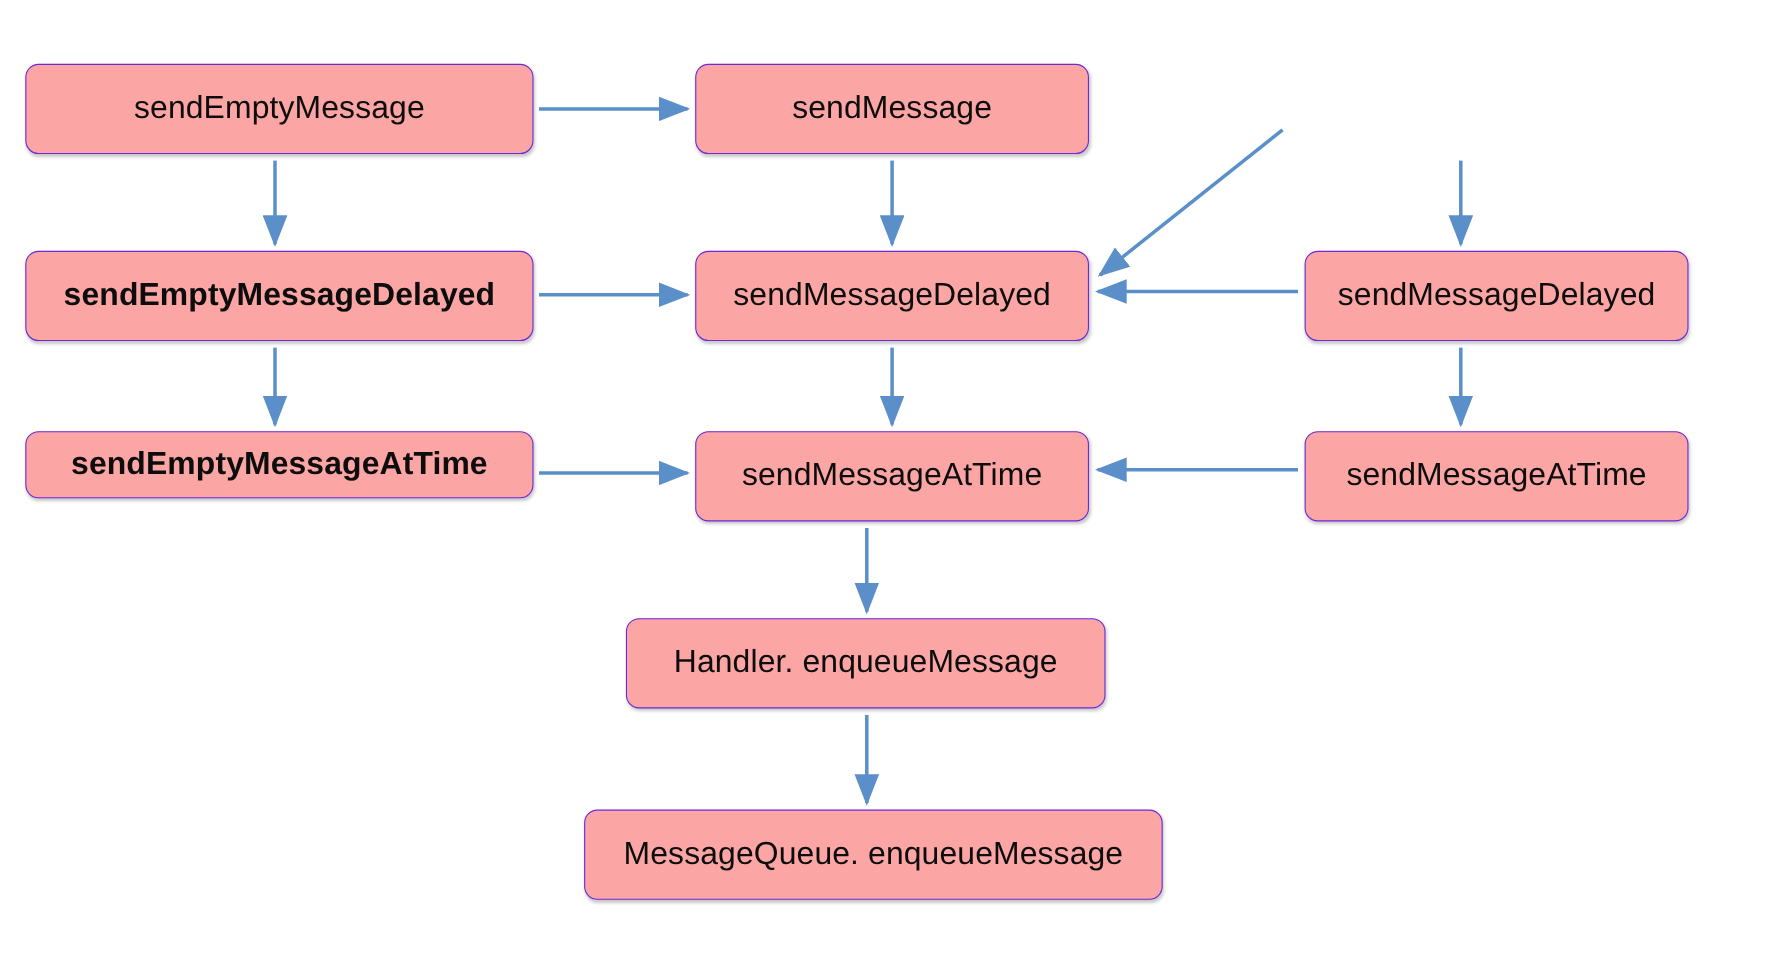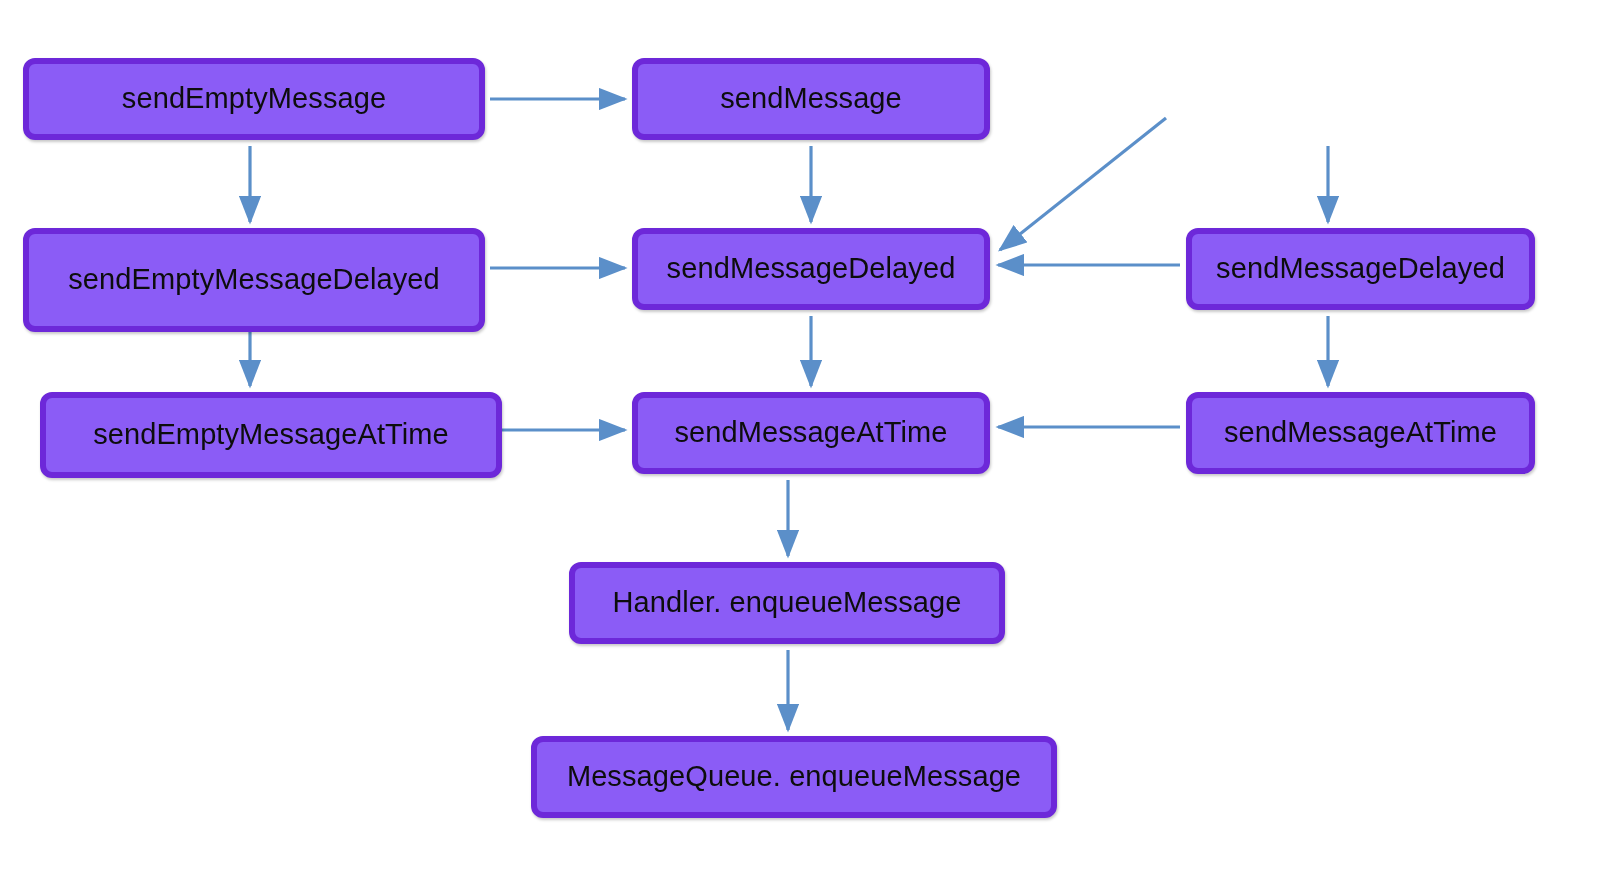--- a/index.html
+++ b/index.html
@@ -13,22 +13,22 @@
   #diagram-canvas {
     position: relative;
     width: 1614px;
     height: 870px;
     background: #ffffff;
     overflow: hidden;
   }
   .node {
     position: absolute;
     box-sizing: border-box;
-    background: #8b5cf6;
-    border: 6px solid #6d28d9;
+    background: #fca5a5;
+    border: 1px solid #6d28d9;
     border-radius: 12px;
     color: #0d0d0d;
     display: flex;
     align-items: center;
     justify-content: center;
     text-align: center;
     font-size: 29px;
     font-weight: 400;
     letter-spacing: 0.1px;
     line-height: 1.1;
@@ -91,33 +91,33 @@
 
   <div class="node" style="left:23px; top:58px; width:462px; height:82px;">
     <span class="node-label">sendEmptyMessage</span>
   </div>
 
   <div class="node" style="left:632px; top:58px; width:358px; height:82px;text-align:right;">
     <span class="node-label">sendMessage</span>
   </div>
 
 
-  <div class="node" style="left:23px; top:228px; width:462px; height:104px;">
+  <div class="node" style="left:23px; top:228px; width:462px; height:82px;font-weight:bold;">
     <span class="node-label">sendEmptyMessageDelayed</span>
   </div>
 
   <div class="node" style="left:632px; top:228px; width:358px; height:82px;">
     <span class="node-label">sendMessageDelayed</span>
   </div>
 
   <div class="node" style="left:1186px; top:228px; width:349px; height:82px;">
     <span class="node-label">sendMessageDelayed</span>
   </div>
 
-  <div class="node" style="left:40px; top:392px; width:462px; height:86px;">
+  <div class="node" style="left:23px; top:392px; width:462px; height:61px;font-weight:bold;">
     <span class="node-label">sendEmptyMessageAtTime</span>
   </div>
 
   <div class="node" style="left:632px; top:392px; width:358px; height:82px;">
     <span class="node-label">sendMessageAtTime</span>
   </div>
 
   <div class="node" style="left:1186px; top:392px; width:349px; height:82px;">
     <span class="node-label">sendMessageAtTime</span>
   </div>

